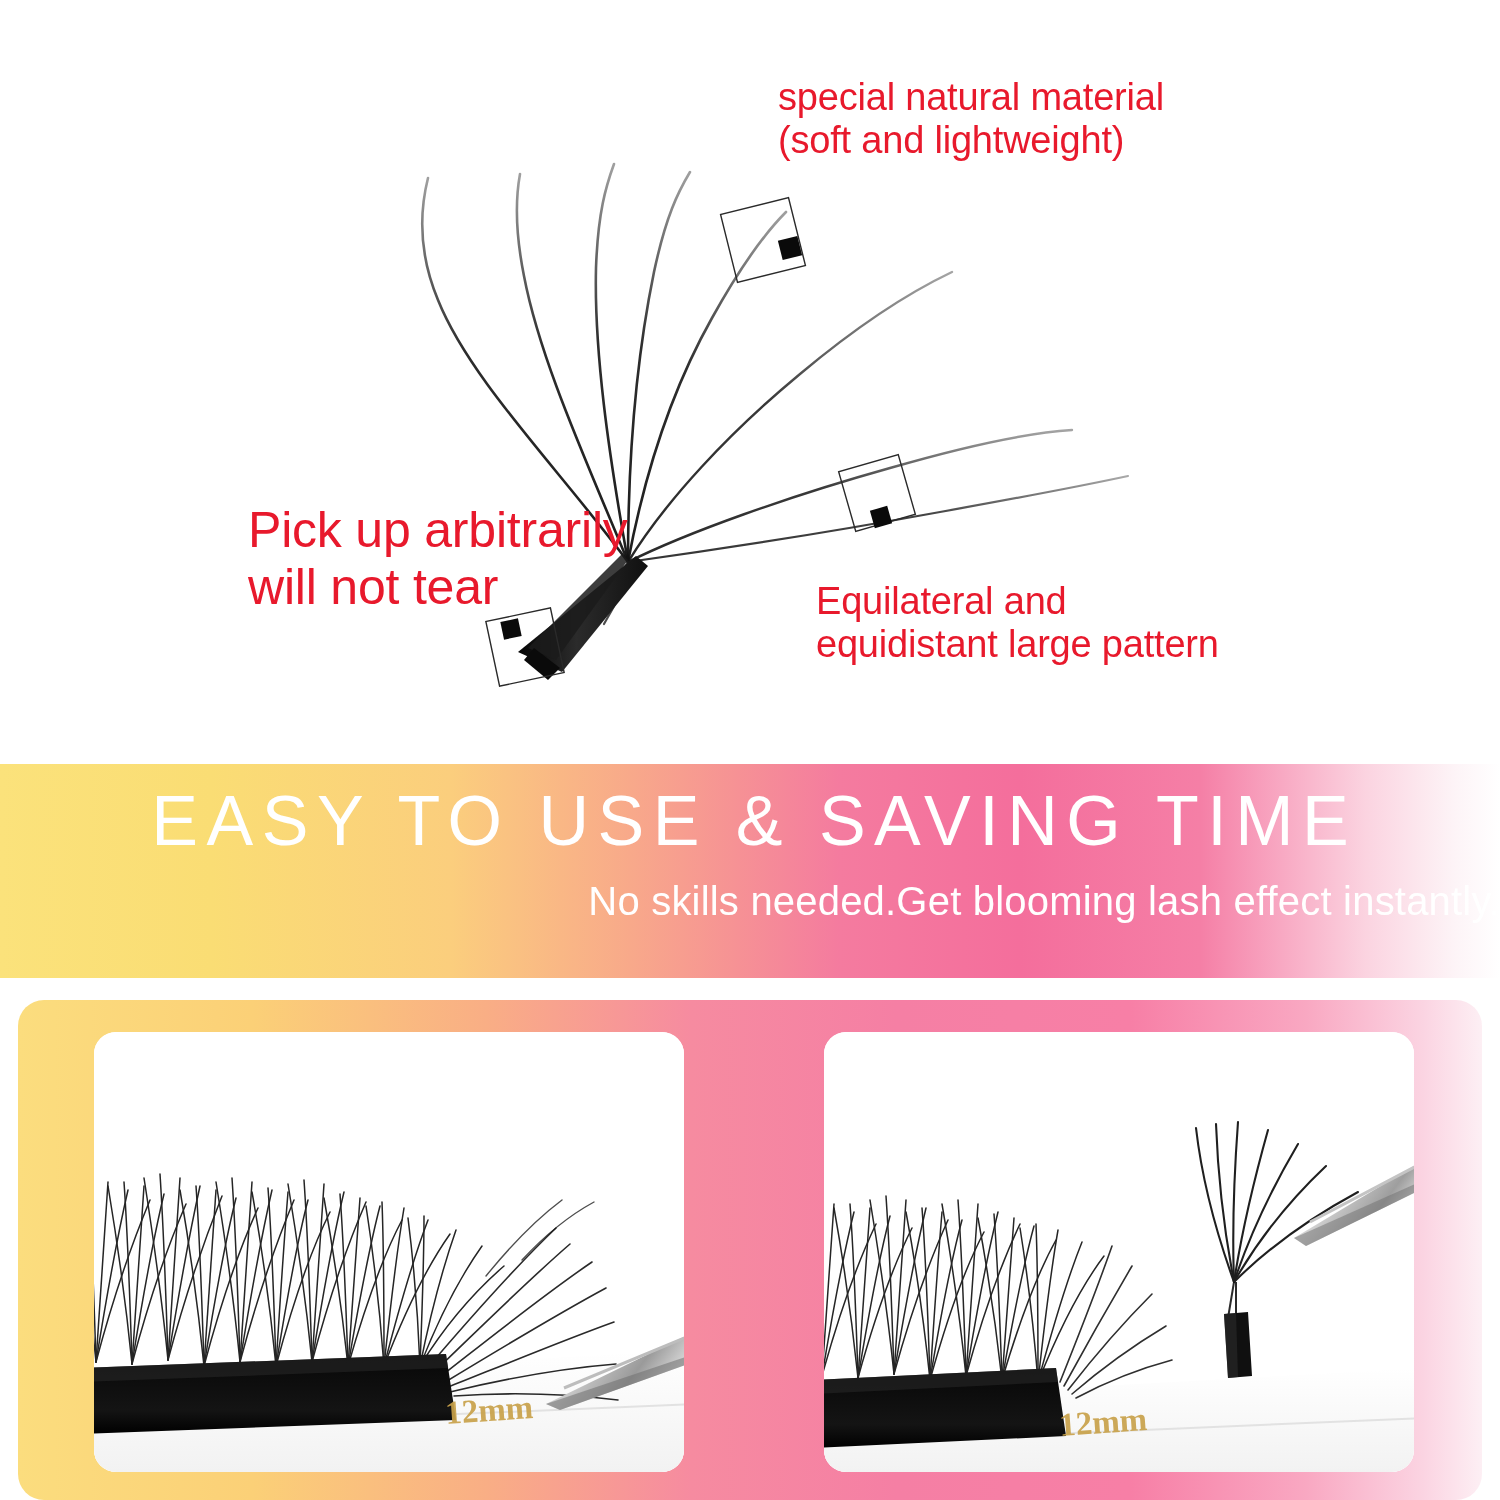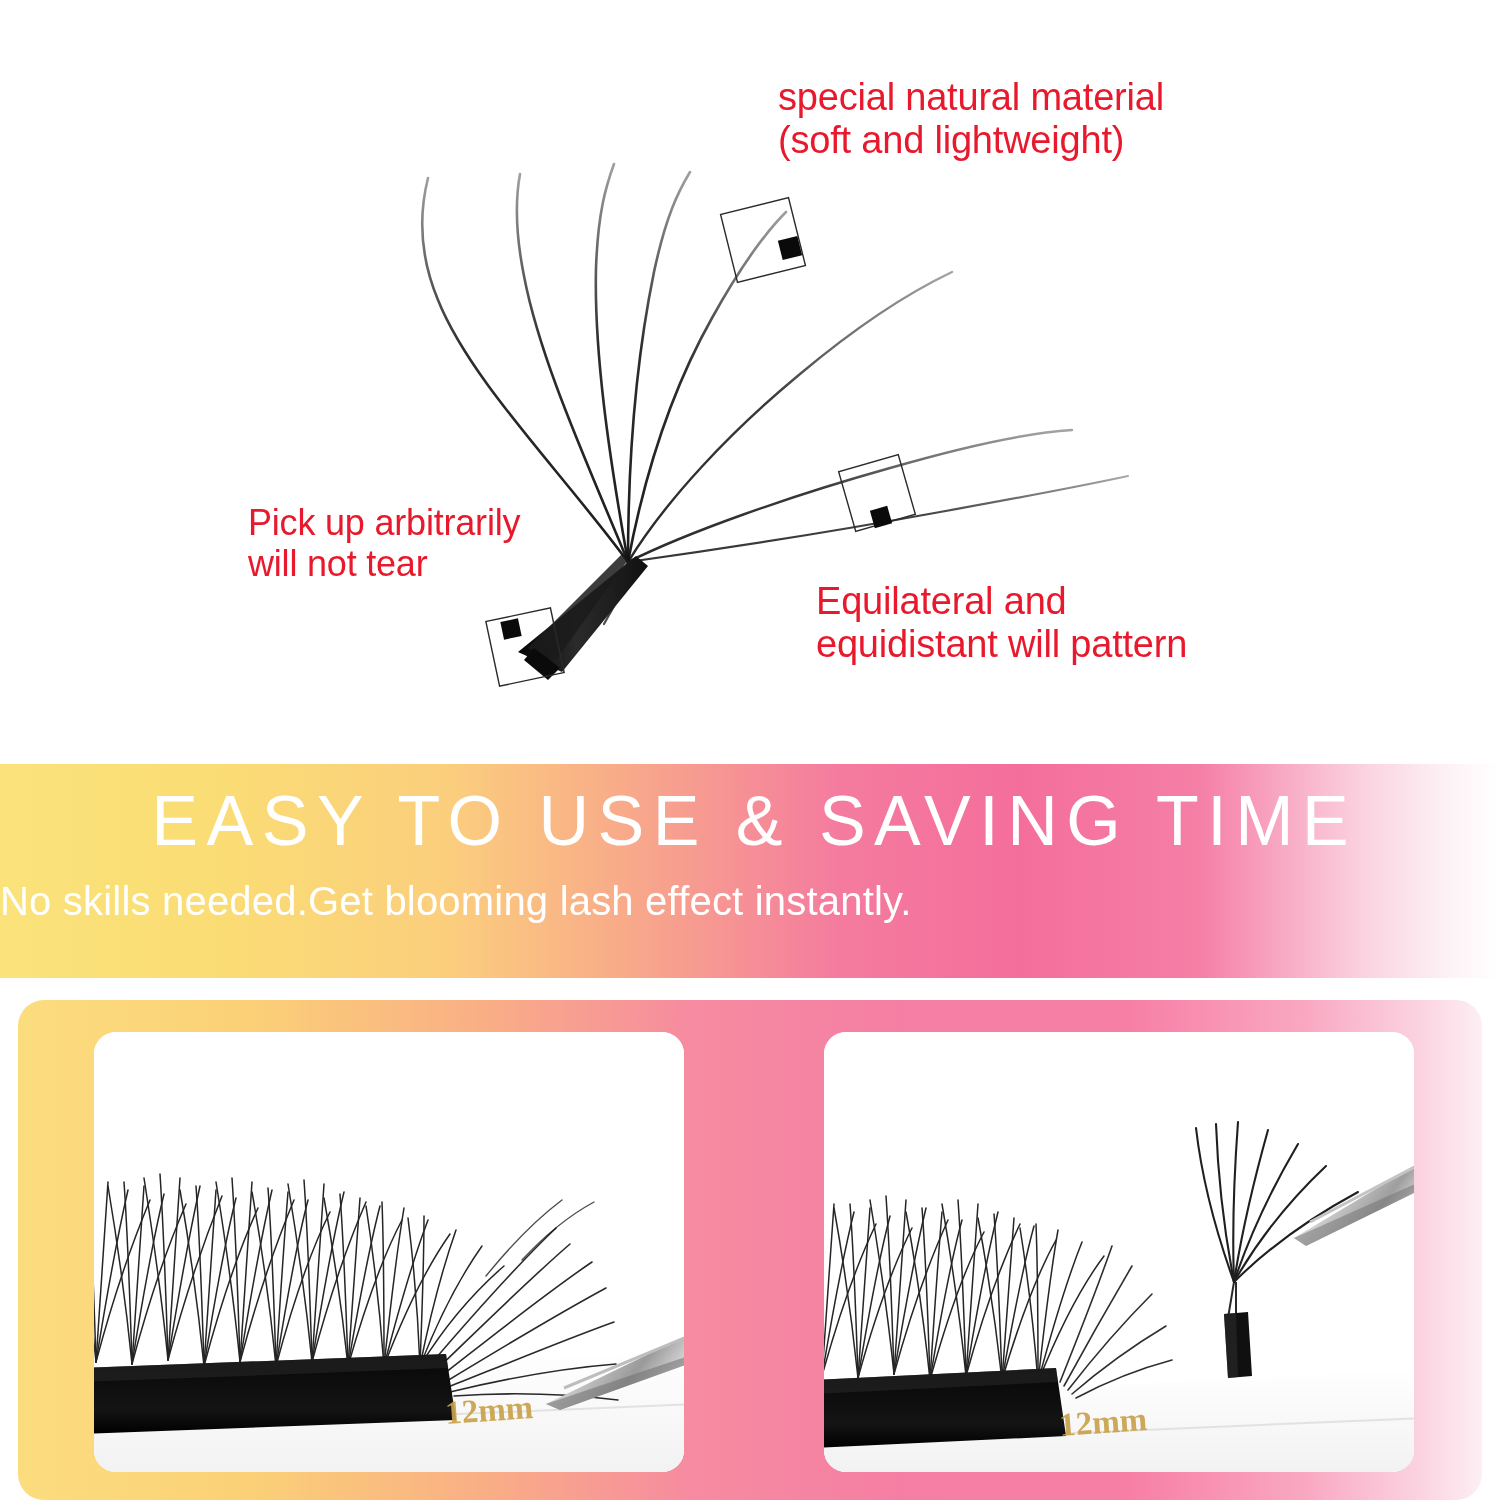--- a/index.html
+++ b/index.html
@@ -19,21 +19,21 @@
   .annot{
     position:absolute;
     color:#E8192C;
     font-family:"Liberation Sans",sans-serif;
     font-weight:400;
     line-height:1.14;
     white-space:pre-line;
     letter-spacing:-0.2px;
   }
   .annot-material{left:778px;top:76px;font-size:38px;}
-  .annot-pickup{left:248px;top:502px;font-size:36px;}
+  .annot-pickup{left:248px;top:502px;font-size:50px;}
   .annot-equilateral{left:816px;top:580px;font-size:38px;}
 
   
   .banner{
     position:absolute;left:0;top:764px;width:1500px;height:214px;
     background:linear-gradient(90deg,
       #FBE27B 0%,
       #FADD74 14%,
       #FBCE7D 30%,
       #F8A98A 42%,
@@ -51,21 +51,21 @@
     color:#FFFFFF;
     font-size:70px;
     font-weight:400;
     letter-spacing:8.5px;
     line-height:1;
     text-indent:8.5px;
     font-family:"Liberation Sans",sans-serif;
   }
   .banner-sub{
     position:absolute;left:0;top:117px;width:1500px;
-    text-align:left;
+    text-align:right;
     color:#FFFFFF;
     font-size:40px;
     font-weight:400;
     letter-spacing:0.2px;
     line-height:1;
     font-family:"Liberation Sans",sans-serif;
   }
 
   
   .bottom-section{position:absolute;left:0;top:978px;width:1500px;height:522px;background:#fff;overflow:hidden;}
@@ -160,21 +160,21 @@
       </g>
     </svg>
 
     <div class="annot annot-material">special natural material
 (soft and lightweight)</div>
 
     <div class="annot annot-pickup">Pick up arbitrarily
 will not tear</div>
 
     <div class="annot annot-equilateral">Equilateral and
-equidistant will pattern</div>
+equidistant large pattern</div>
   </div>
 
   <div class="banner">
     <div class="banner-title">EASY TO USE &amp; SAVING TIME</div>
     <div class="banner-sub">No skills needed.Get blooming lash effect instantly.</div>
   </div>
 
   <div class="bottom-section">
     <div class="bottom-panel">
 

